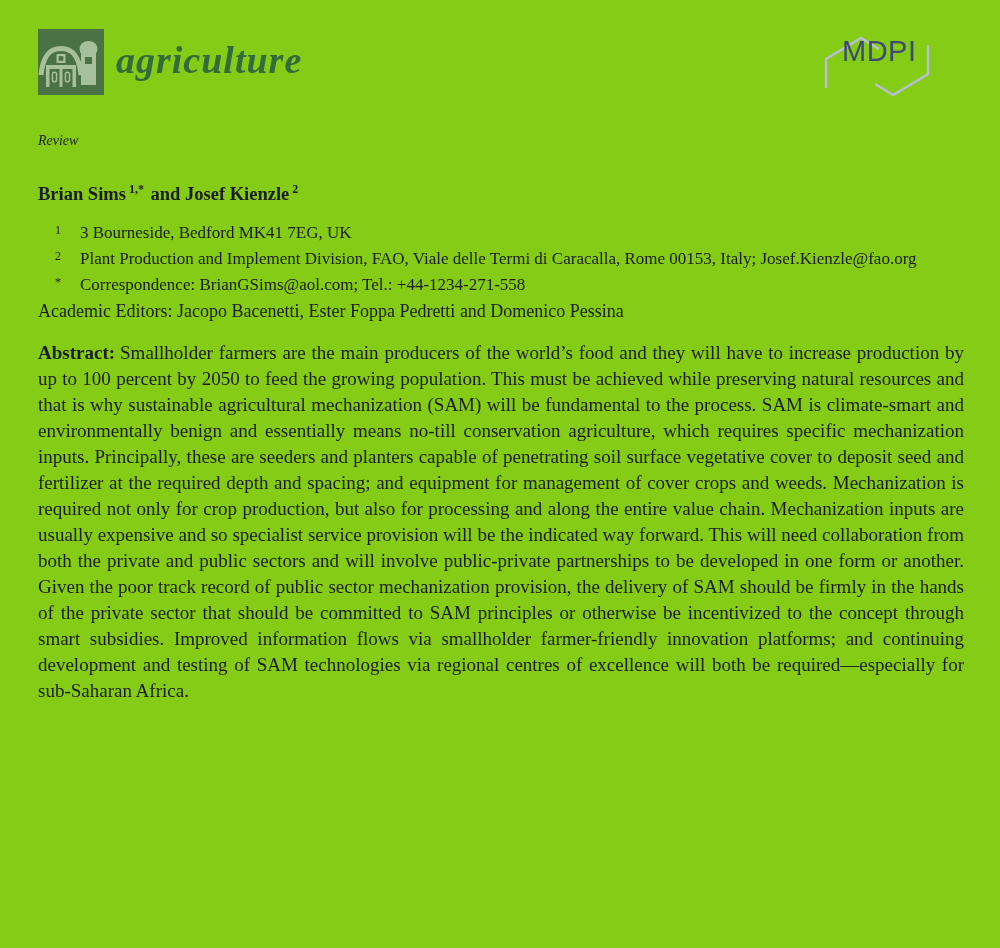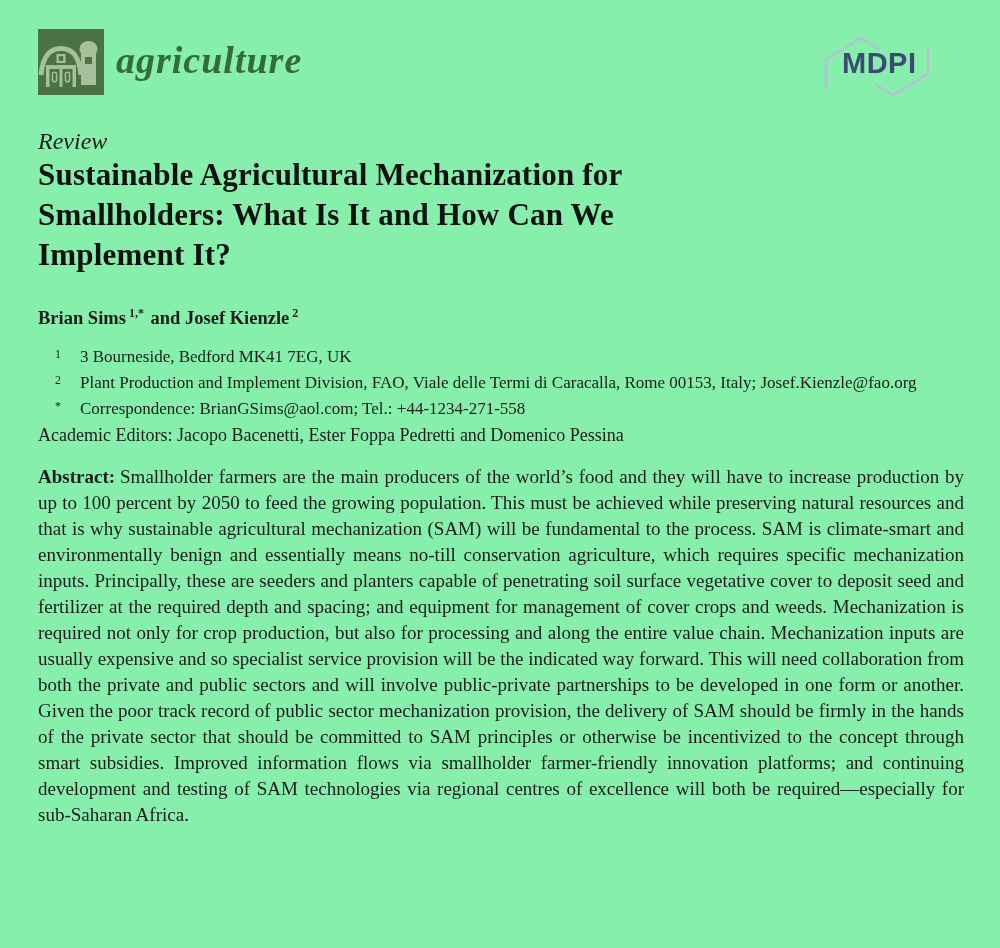--- a/index.html
+++ b/index.html
@@ -1,40 +1,40 @@
 <!DOCTYPE html>
 <html><head>
 <meta charset="utf-8">
 <style>
   * { margin: 0; padding: 0; box-sizing: border-box; }
   html, body { background: #ffffff; }
   .page {
-    width: 1000px; height: 948px; background: #86efac; position: relative;
+    width: 1000px; height: 948px; background: #84cc16; position: relative;
     padding: 29px 36px 0 38px; overflow: hidden;
     font-family: "Liberation Serif", "DejaVu Serif", serif; color: #1c1c1c;
   }
 
   
   .masthead { display: flex; justify-content: space-between; align-items: flex-start; height: 68px; }
   .logo-row { display: flex; align-items: center; }
   .logo-box { width: 66px; height: 66px; background: #4b7245; flex: none; }
   .journal-name {
     font-style: italic; font-weight: 700; font-size: 38px; letter-spacing: 1px;
     color: #336b3b; margin-left: 12px; position: relative; top: -2px;
   }
   .mdpi-logo { position: relative; width: 122px; height: 68px; margin-top: 3px; margin-right: 26px; }
   .mdpi-logo svg { position: absolute; inset: 0; }
   .mdpi-text {
-    position: absolute; left: 26px; top: 15px;
-    font-family: "Liberation Sans", sans-serif; font-weight: 700; font-size: 29px;
+    position: absolute; left: 26px; top: 3px;
+    font-family: "Liberation Sans", sans-serif; font-weight: 400; font-size: 29px;
     color: #3f4a74; letter-spacing: 0.5px;
   }
 
   
-  .article-type { margin-top: 34px; font-style: italic; font-size: 24px; line-height: 20px; }
+  .article-type { margin-top: 34px; font-style: italic; font-size: 14px; line-height: 20px; }
   .title {
     margin-top: 4px; font-size: 31px; line-height: 40px; font-weight: 700;
     max-width: 700px; color: #111111; letter-spacing: 0.2px;
   }
   .authors { margin-top: 24px; font-weight: 700; font-size: 18.5px; line-height: 28px; }
   .authors sup { font-size: 12px; font-weight: 700; margin-left: 3px; margin-right: 2px; }
 
   .affils { margin-top: 12px; list-style: none; max-width: 890px; }
   .affil { display: flex; font-size: 17px; line-height: 26px; }
   .affil-marker { flex: none; width: 25px; margin-left: 17px; font-size: 12px; line-height: 21px; }
@@ -83,21 +83,20 @@
         <polyline points="10,56 10,27 45,6 63,17" fill="none" stroke="#b6bfd4" stroke-width="2.4"></polyline>
         <polyline points="112,13 112,42 77,63 59,52" fill="none" stroke="#b6bfd4" stroke-width="2.4"></polyline>
       </svg>
       <span class="mdpi-text">MDPI</span>
     </div>
   </header>
 
   <main>
     <div class="article-type">Review</div>
 
-    <h1 class="title">Sustainable Agricultural Mechanization for Smallholders: What Is It and How Can We Implement It?</h1>
 
     <div class="authors"><span>Brian Sims</span><sup>1,*</sup><span> and Josef Kienzle</span><sup>2</sup></div>
 
     <ul class="affils">
       <li class="affil">
         <span class="affil-marker">1</span>
         <span class="affil-text">3 Bourneside, Bedford MK41 7EG, UK</span>
       </li>
       <li class="affil">
         <span class="affil-marker">2</span>

